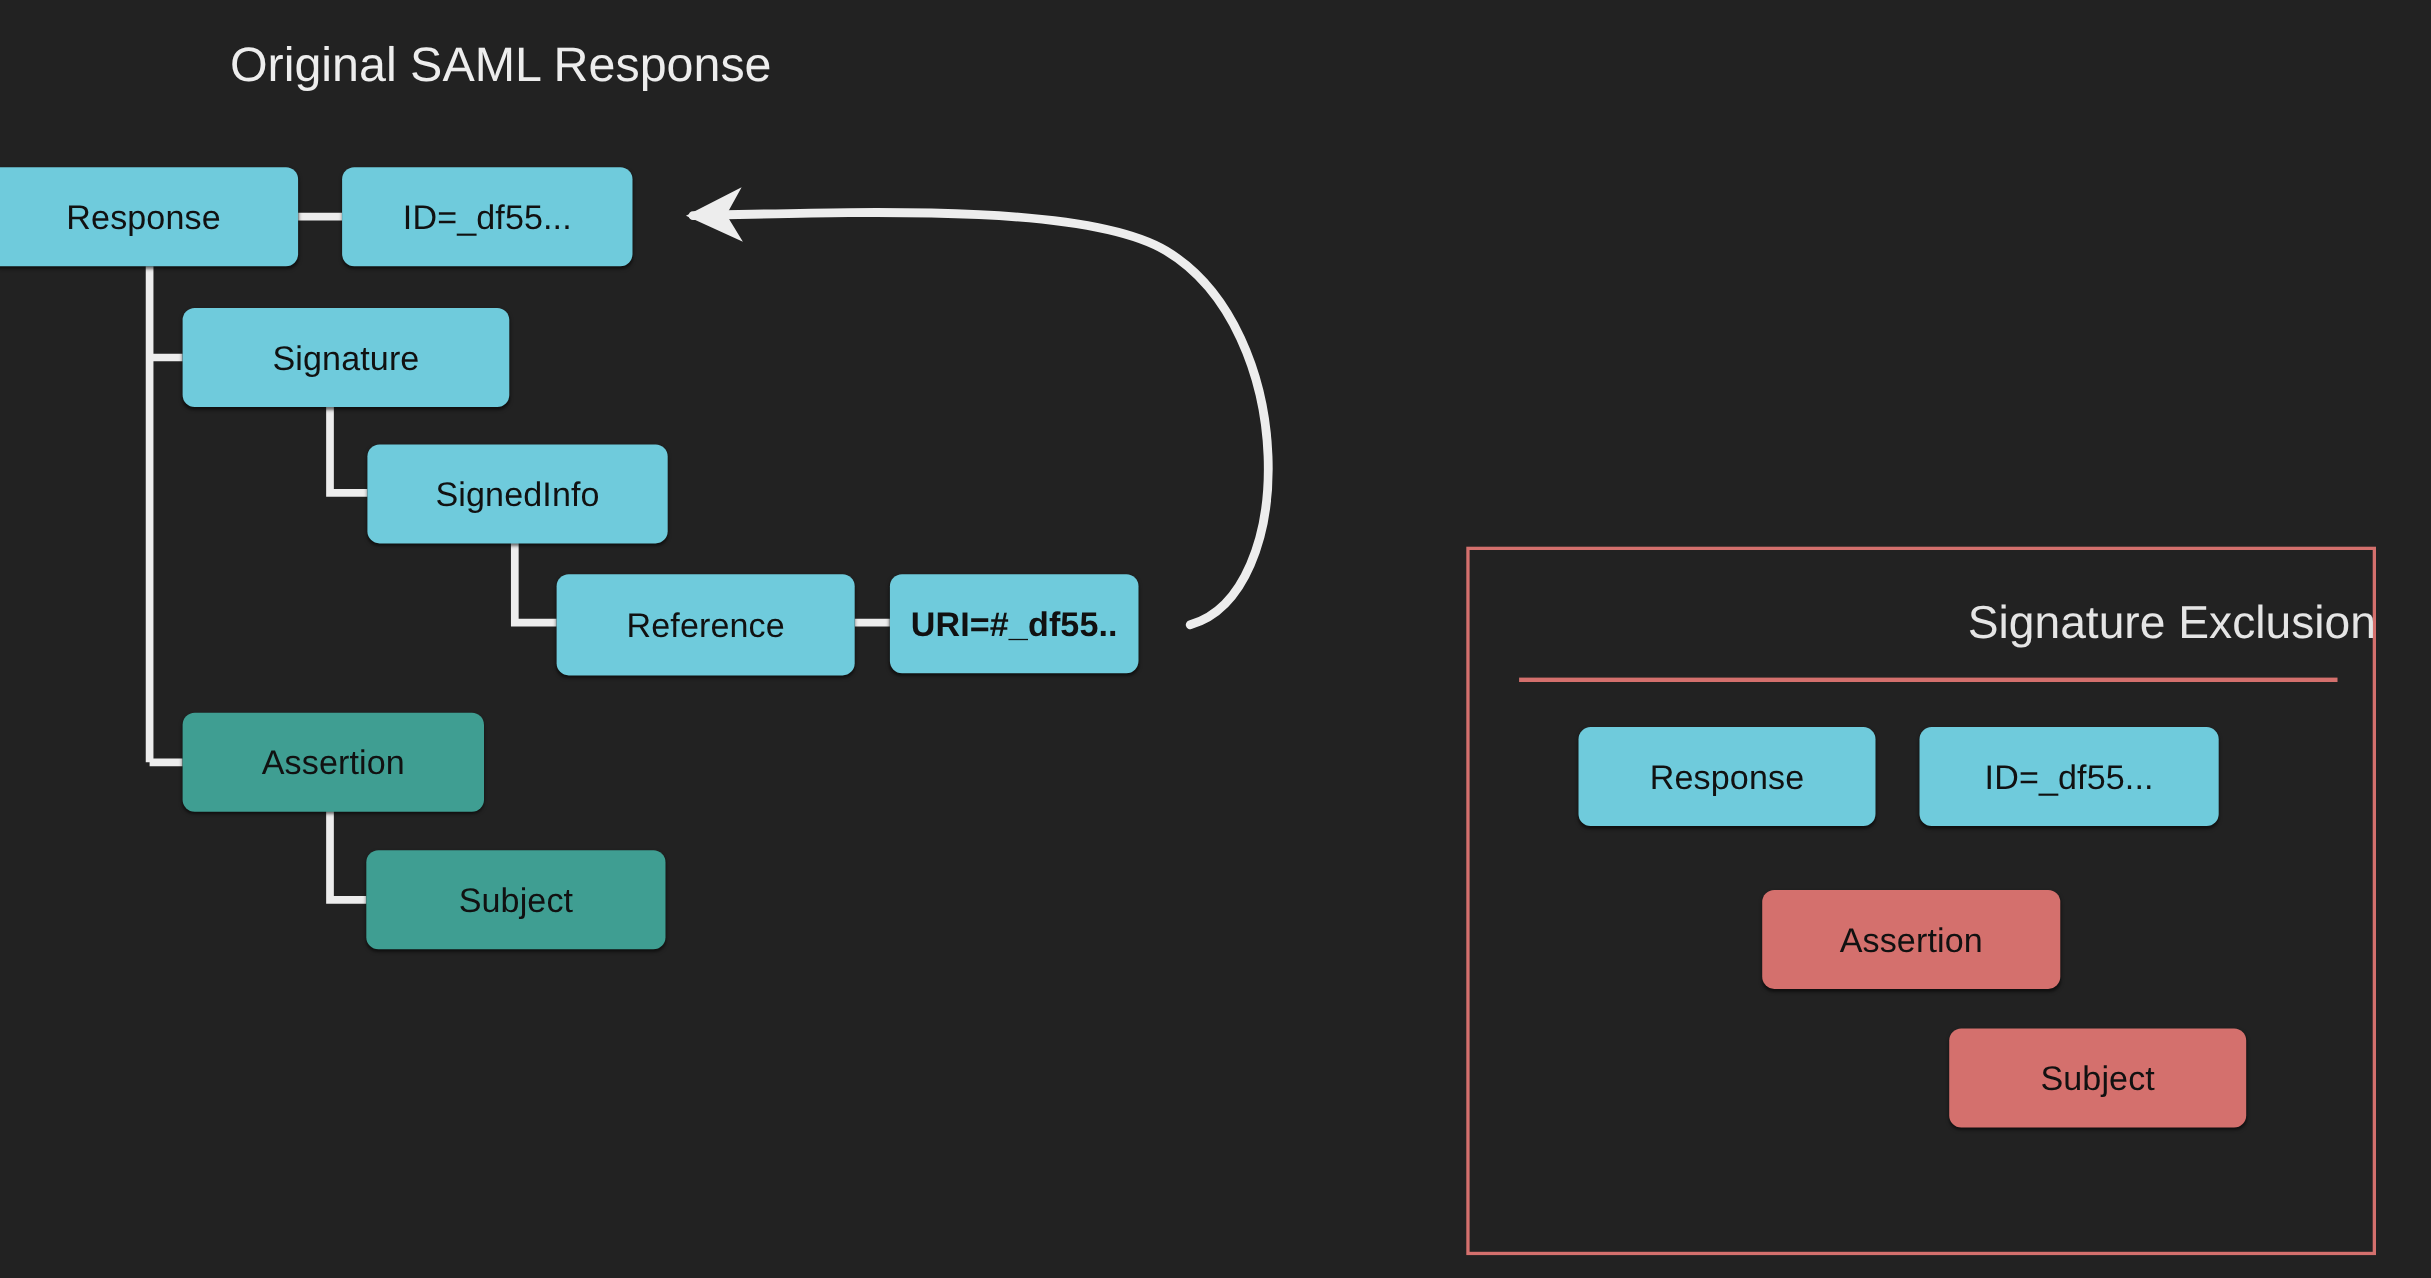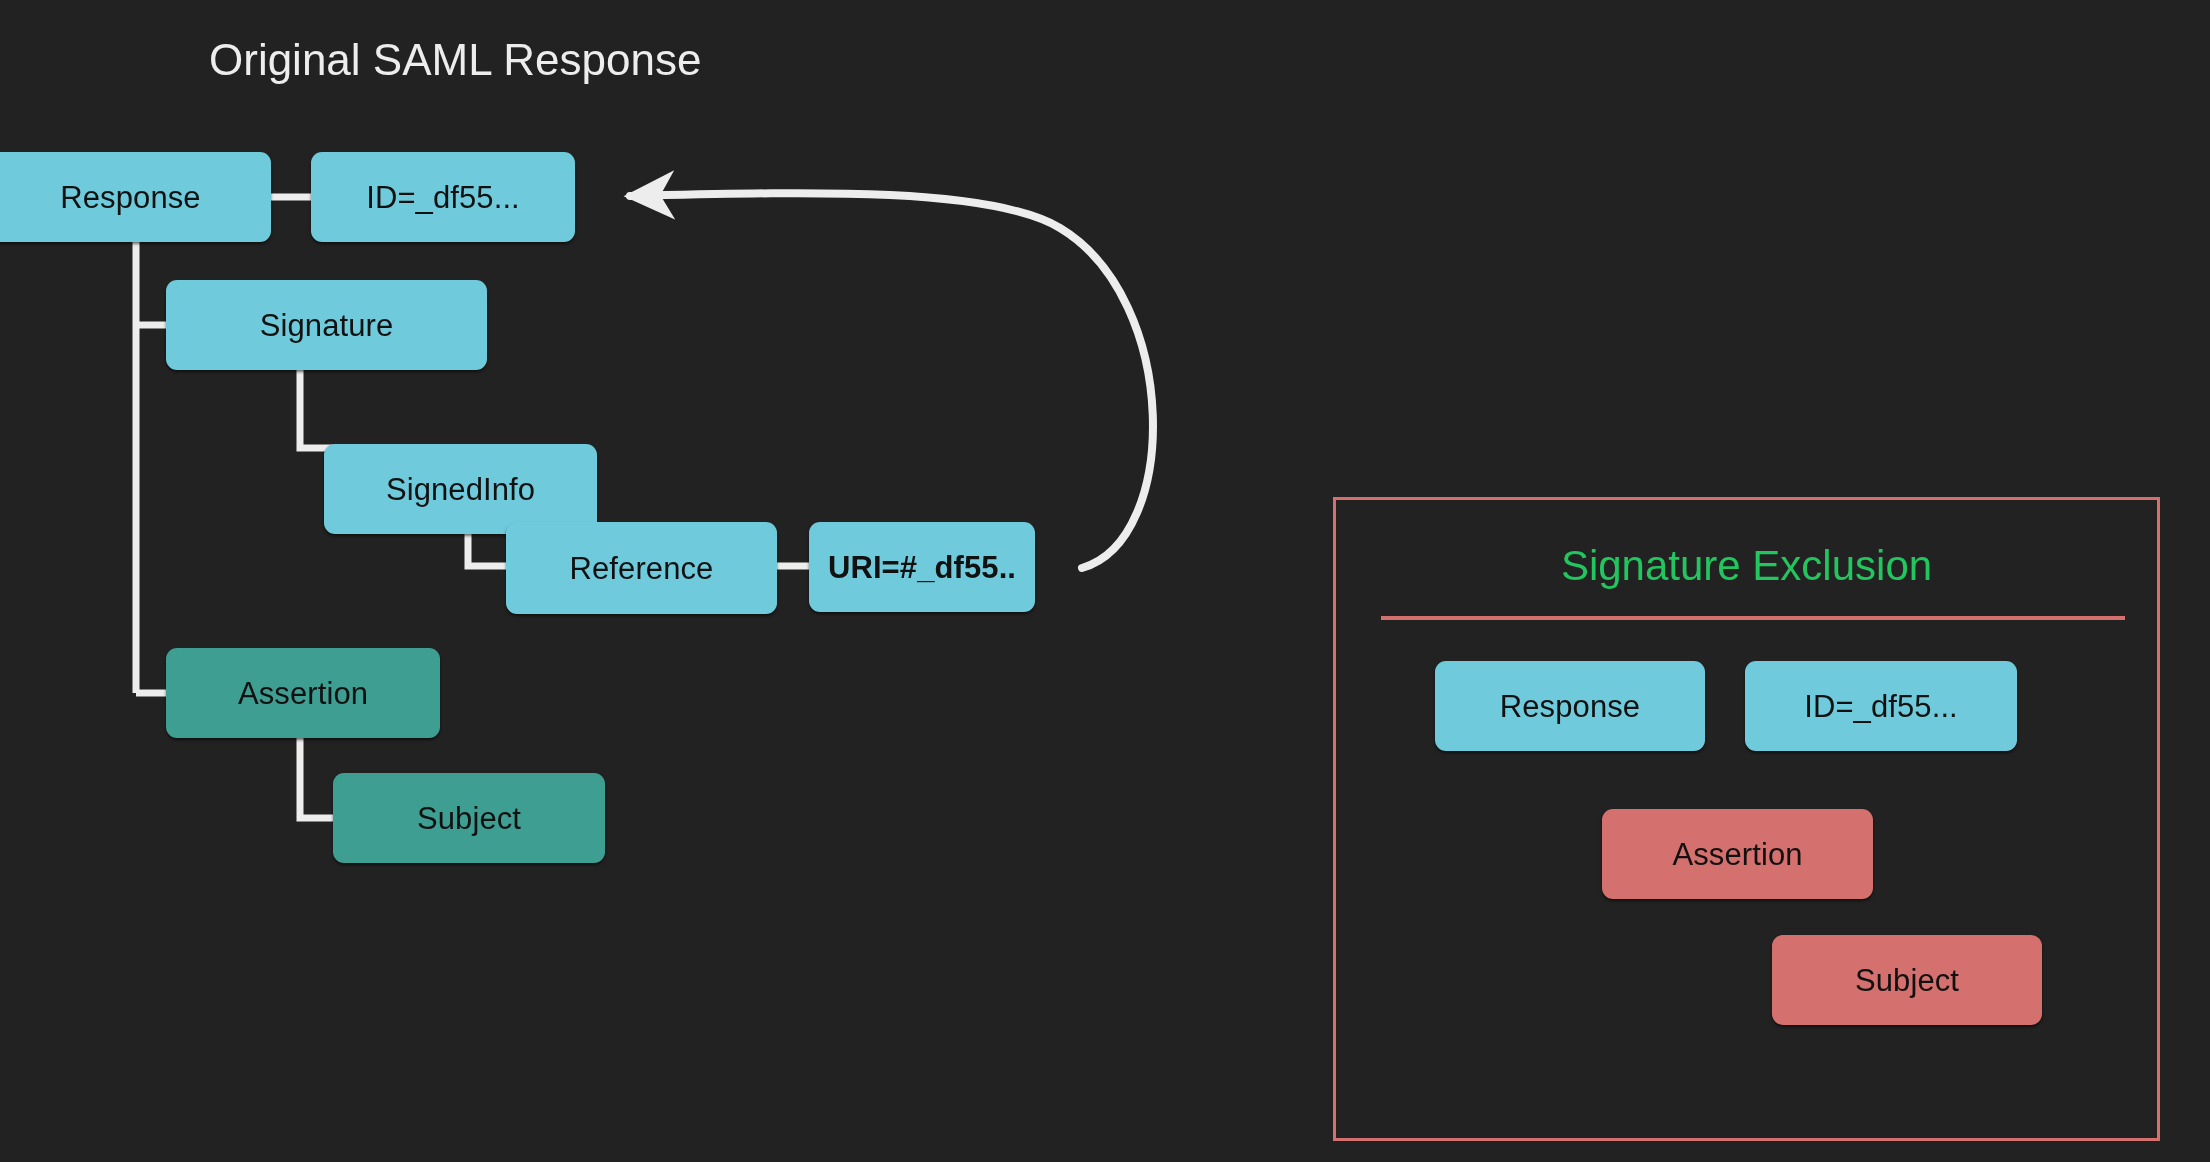--- a/index.html
+++ b/index.html
@@ -67,22 +67,22 @@
   .panel {
     position: absolute;
     box-sizing: border-box;
     background: #222222;
     border: 3px solid #D4706D;
     z-index: 2;
   }
   .panel-title {
     position: absolute;
     width: 100%;
-    text-align: center;
-    color: #22c55e;
+    text-align: right;
+    color: #e5e5e5;
     font-size: 42px;
     line-height: 1;
     white-space: nowrap;
     z-index: 4;
   }
   .panel-divider {
     position: absolute;
     height: 4px;
     background: #D4706D;
     z-index: 4;
@@ -127,23 +127,23 @@
 
     <path d="M 1082 568 C 1180 540 1180 300 1060 228 C 990 186 800 192 630 196" stroke="#EDEDED" stroke-width="8" fill="none" stroke-linecap="round" marker-end="url(#arrowhead)"></path>
   </svg>
 
   <div class="section-title" style="left:209px; top:38px;">Original SAML Response</div>
 
   <div class="node blue" style="left:-10px; top:152px; width:281px; height:90px;">Response</div>
 
   <div class="node blue" style="left:311px; top:152px; width:264px; height:90px;">ID=_df55...</div>
 
-  <div class="node blue" style="left:166px; top:280px; width:321px; height:90px;text-align:right;">Signature</div>
+  <div class="node blue" style="left:166px; top:280px; width:297px; height:90px;text-align:right;">Signature</div>
 
-  <div class="node blue" style="left:324px; top:404px; width:273px; height:90px;margin-top:40px;">SignedInfo</div>
+  <div class="node blue" style="left:334px; top:404px; width:273px; height:90px;">SignedInfo</div>
 
   <div class="node blue" style="left:506px; top:522px; width:271px; height:92px;">Reference</div>
 
   <div class="node blue" style="left:809px; top:522px; width:226px; height:90px;font-weight:bold;">URI=#_df55..</div>
 
   <div class="node teal" style="left:166px; top:648px; width:274px; height:90px;">Assertion</div>
 
   <div class="node teal" style="left:333px; top:773px; width:272px; height:90px;">Subject</div>
 
   <div class="panel" style="left:1333px; top:497px; width:827px; height:644px;"></div>

